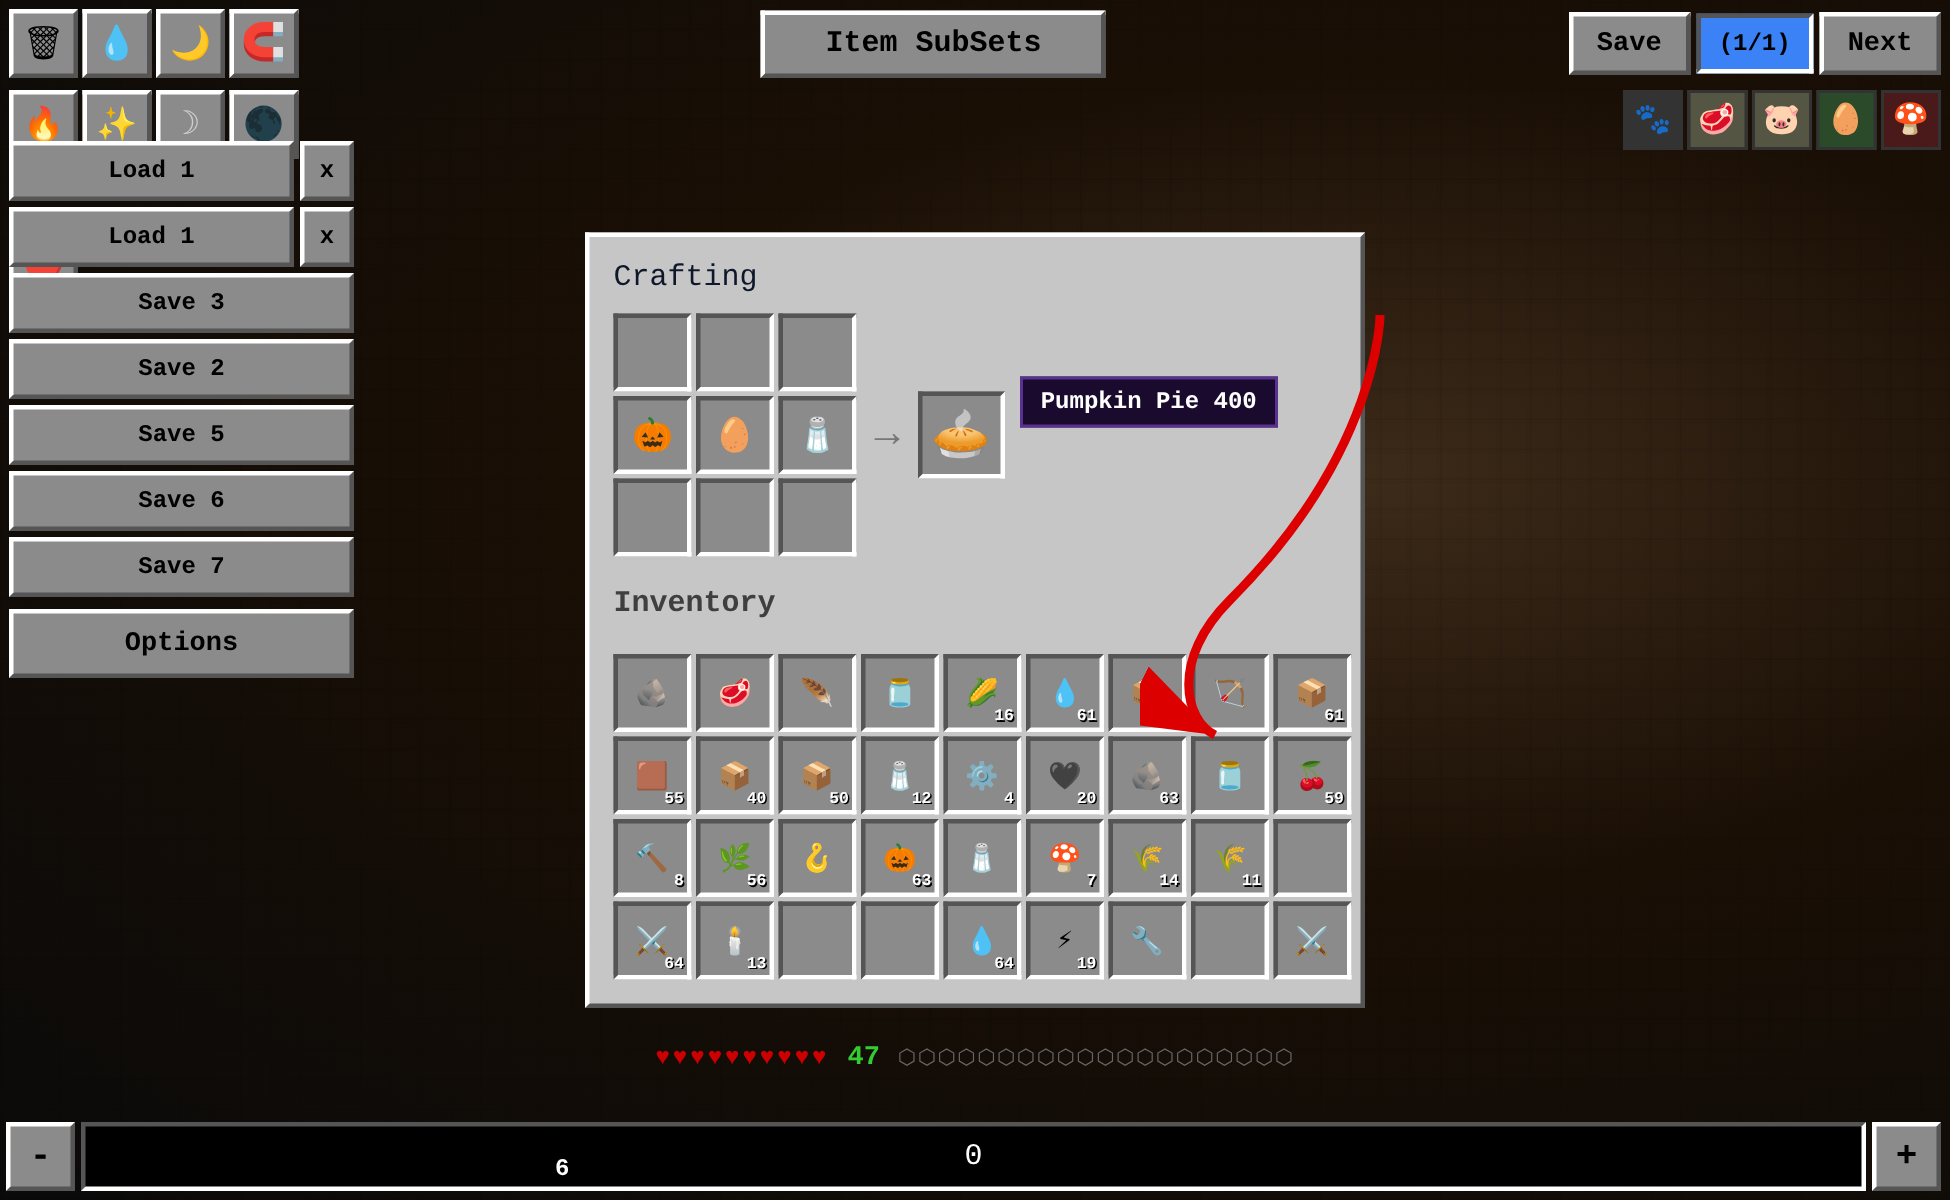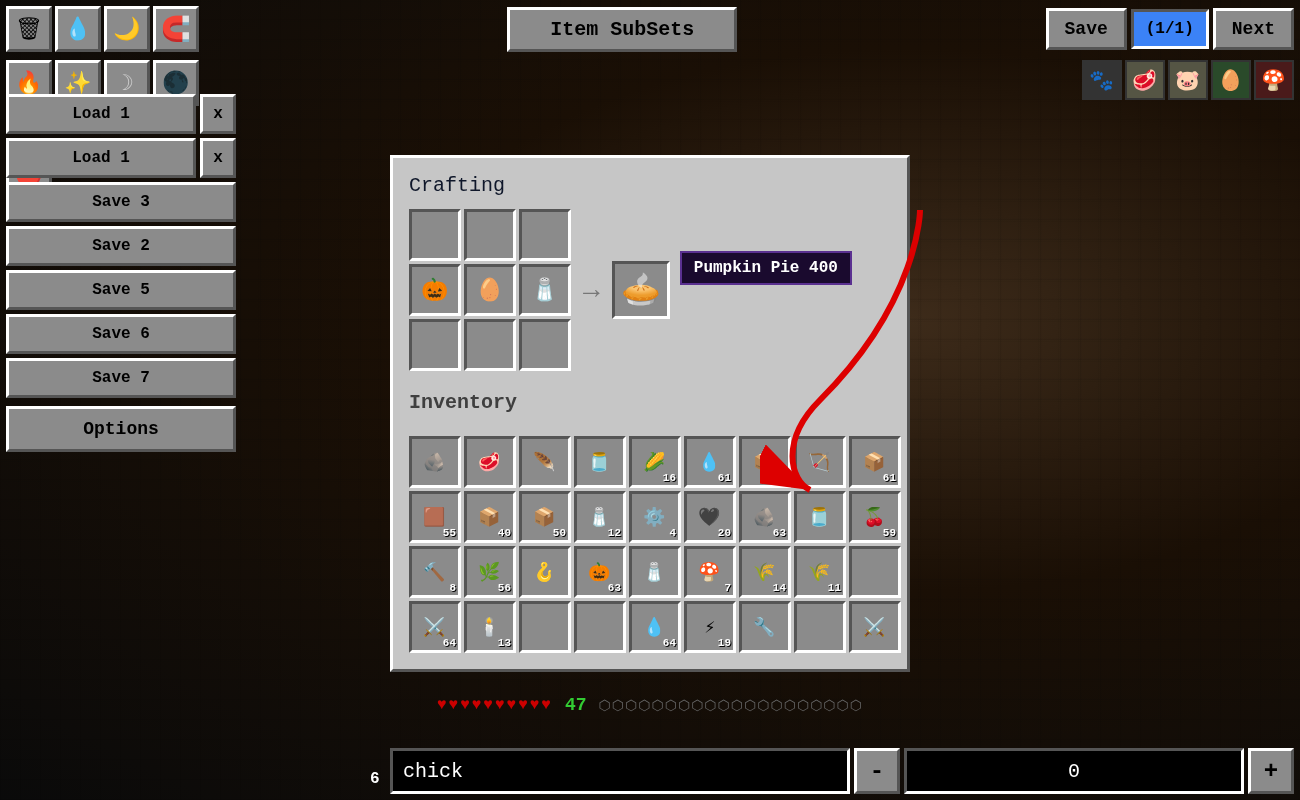--- a/index.html
+++ b/index.html
@@ -688,17 +688,16 @@
 </svg>
 
 <div class="status-bar">
   <span style="color:#c00;font-size:16px;letter-spacing:2px;">♥♥♥♥♥♥♥♥♥♥</span>
   <span class="health-num">47</span>
   <span style="color:#666;font-size:14px;letter-spacing:1px;">⬡⬡⬡⬡⬡⬡⬡⬡⬡⬡⬡⬡⬡⬡⬡⬡⬡⬡⬡⬡</span>
 </div>
 
 <div class="bottom-bar">
   <span class="bottom-num">6</span>
-  <input class="search-input" type="text" value="chick" style="">
   <div class="minus-btn">-</div>
   <div class="count-display">0</div>
   <div class="plus-btn">+</div>
 </div>
 
 </body></html>

